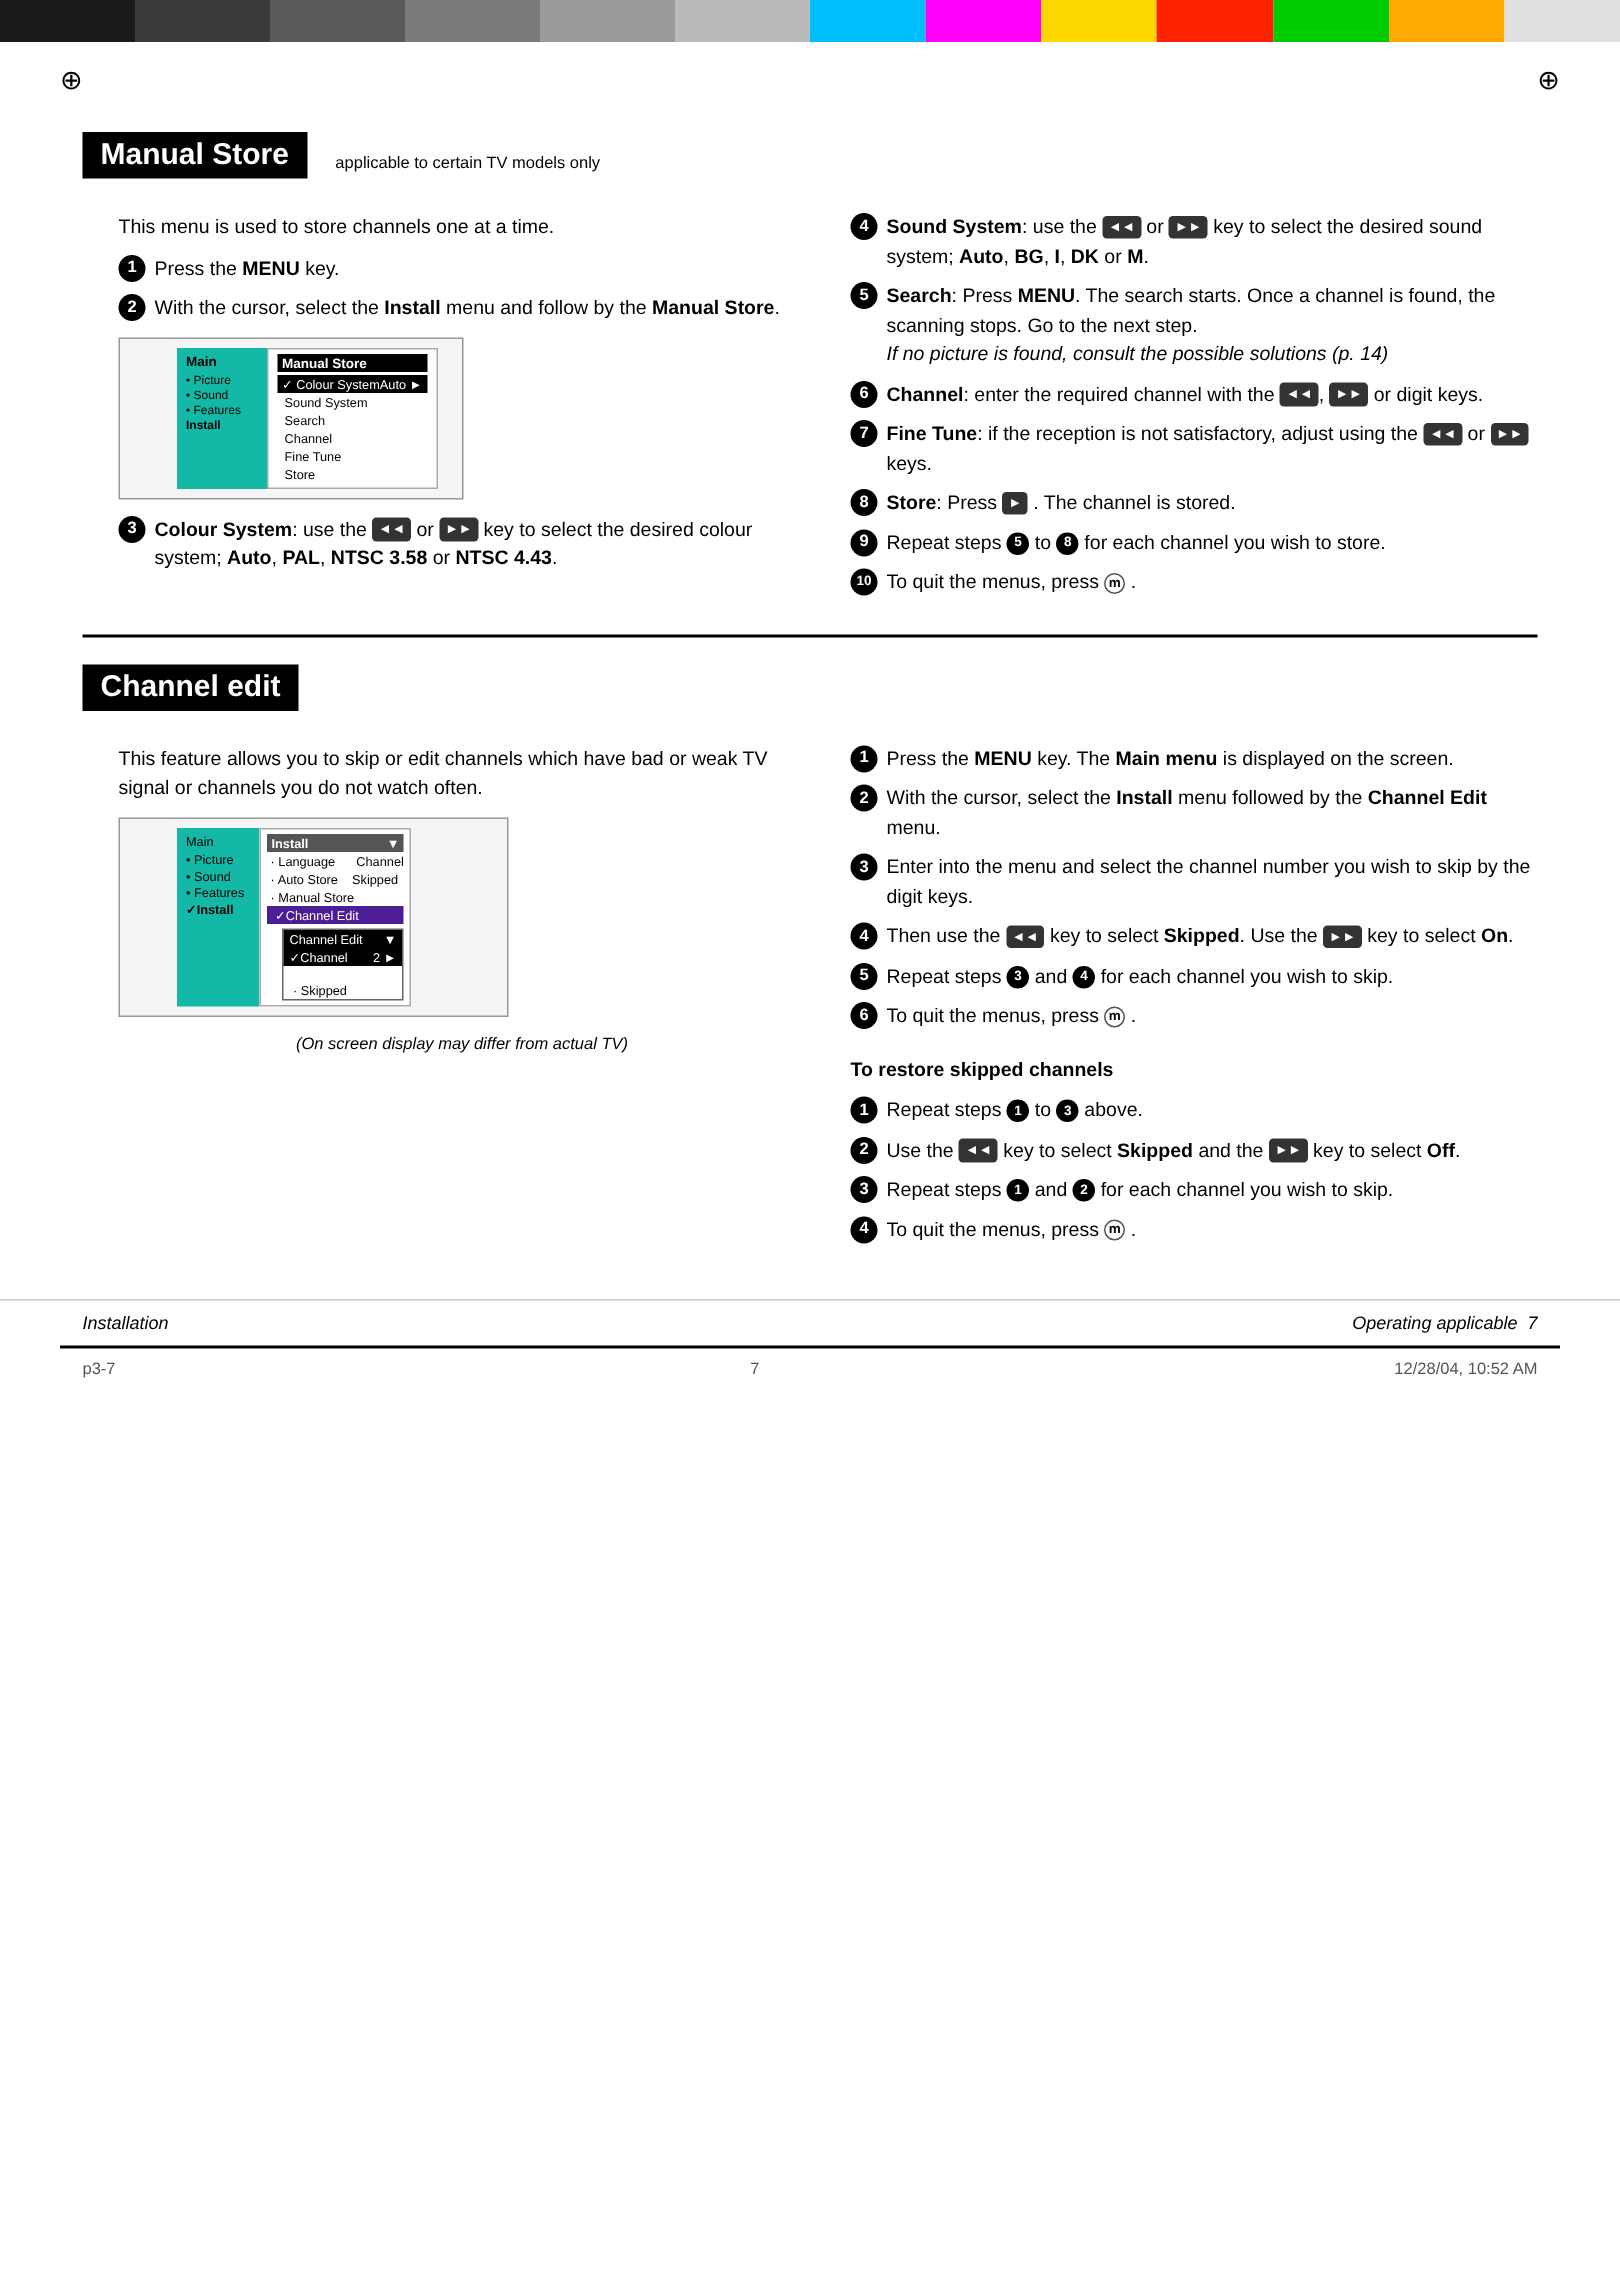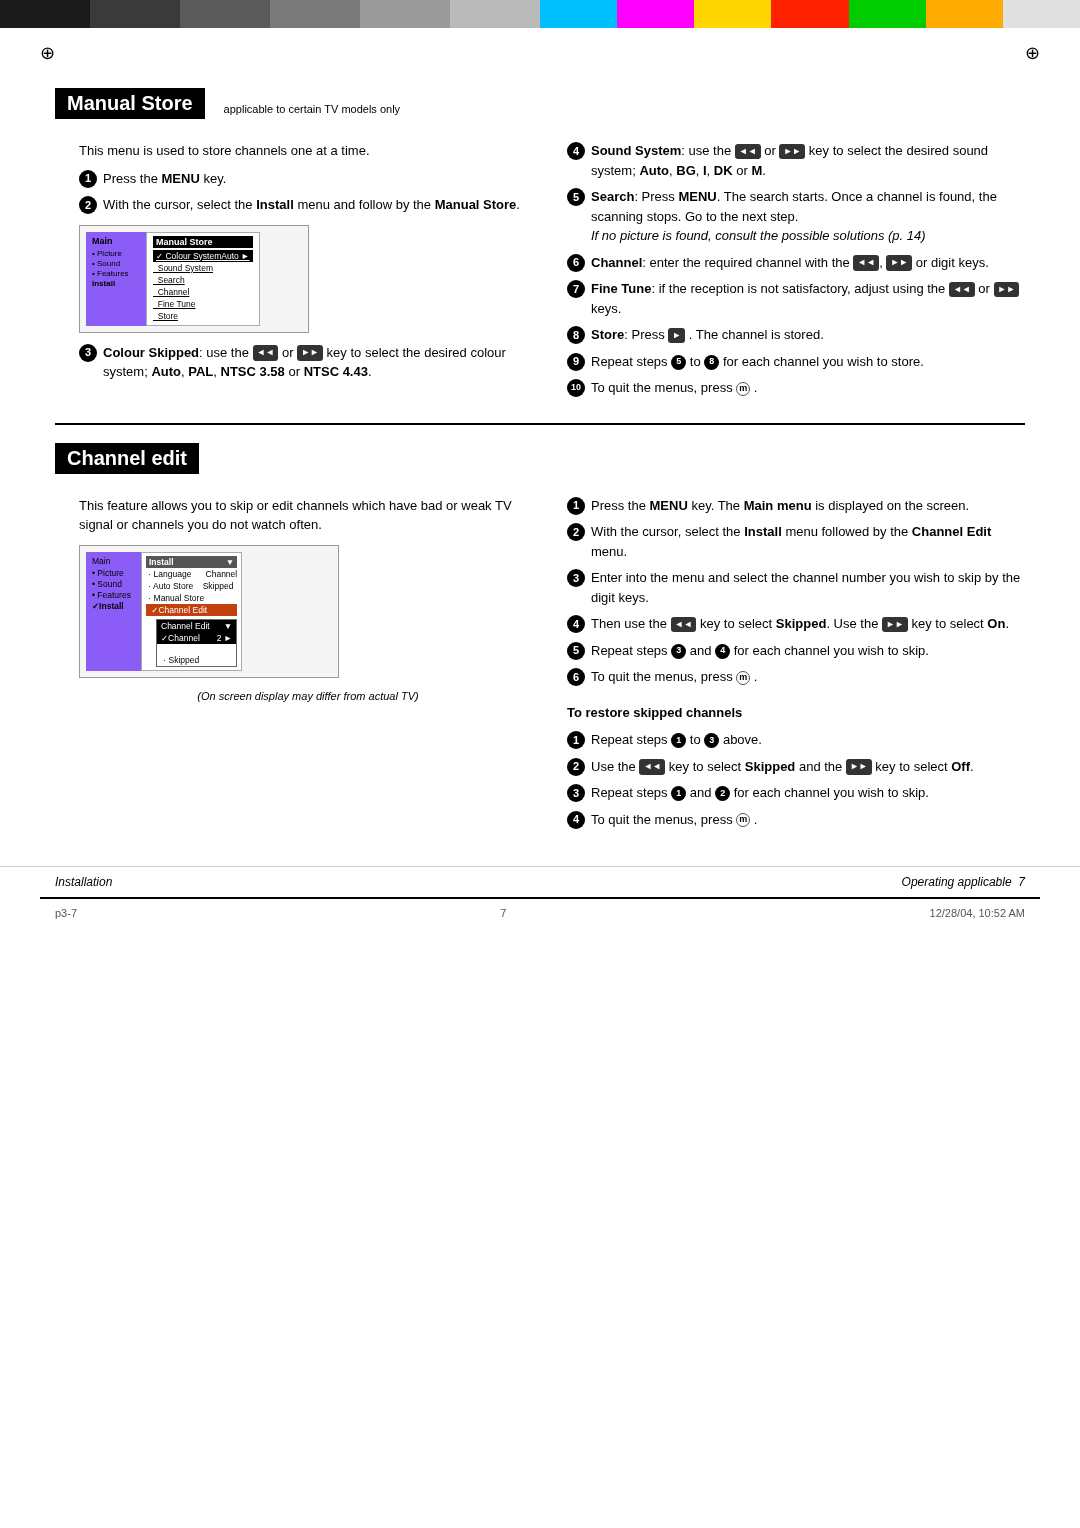--- a/index.html
+++ b/index.html
@@ -112,24 +112,25 @@
       margin: 10px 0;
       font-size: 10px;
       font-family: Arial, sans-serif;
       width: 230px;
     }
     .menu-outer {
       display: flex;
       gap: 0;
     }
     .menu-sidebar {
-      background: #8b5cf6;
+      background: #14b8a6;
       padding: 4px 6px;
       min-width: 60px;
       font-size: 9px;
+      margin-left: 32px;
     }
     .menu-sidebar .menu-title {
       font-size: 9px;
       font-weight: bold;
       margin-bottom: 3px;
     }
     .menu-sidebar .menu-item {
       font-size: 8px;
       margin-bottom: 1px;
     }
@@ -149,21 +150,20 @@
       background: #000;
       color: #fff;
       padding: 1px 3px;
       margin-bottom: 2px;
     }
     .menu-main .menu-row {
       display: flex;
       justify-content: space-between;
       font-size: 8.5px;
       padding: 1px 0;
-      text-decoration: underline;
     }
     .menu-main .menu-row.selected {
       background: #000;
       color: #fff;
       padding: 1px 3px;
     }
     .btn-icon {
       display: inline-block;
       background: #333;
       color: #fff;
@@ -347,21 +347,21 @@
               <div class="menu-row">
                 <span>&nbsp;&nbsp;Store</span>
               </div>
             </div>
           </div>
         </div>
 
         <div class="numbered-item">
           <span class="num-circle">3</span>
           <span class="num-content">
-            <strong>Colour Skipped</strong>: use the
+            <strong>Colour System</strong>: use the
             <span class="btn-icon">◄◄</span>
             or
             <span class="btn-icon">►►</span>
             key to select the desired colour system;
             <strong>Auto</strong>, <strong>PAL</strong>, <strong>NTSC 3.58</strong> or <strong>NTSC 4.43</strong>.
           </span>
         </div>
       </div>
 
       <div class="col-right">
@@ -467,21 +467,21 @@
               </div>
               <div style="padding:1px 0;">
                 &nbsp;· Language &nbsp;&nbsp;&nbsp;&nbsp;&nbsp;Channel
               </div>
               <div style="padding:1px 0;">
                 &nbsp;· Auto Store &nbsp;&nbsp;&nbsp;Skipped
               </div>
               <div style="padding:1px 0;">
                 &nbsp;· Manual Store
               </div>
-              <div style="background:#c2410c;color:#fff;padding:1px 3px;">
+              <div style="background:#4c1d95;color:#fff;padding:1px 3px;">
                 &nbsp;✓Channel Edit
               </div>
 
               <div style="margin-left:10px;margin-top:3px;border:1px solid #666;">
                 <div style="background:#000;color:#fff;padding:1px 4px;font-size:8.5px;display:flex;justify-content:space-between;">
                   <span>Channel Edit</span>
                   <span>▼</span>
                 </div>
                 <div style="background:#000;color:#fff;padding:1px 4px;font-size:8.5px;display:flex;justify-content:space-between;">
                   <span>✓Channel</span>

